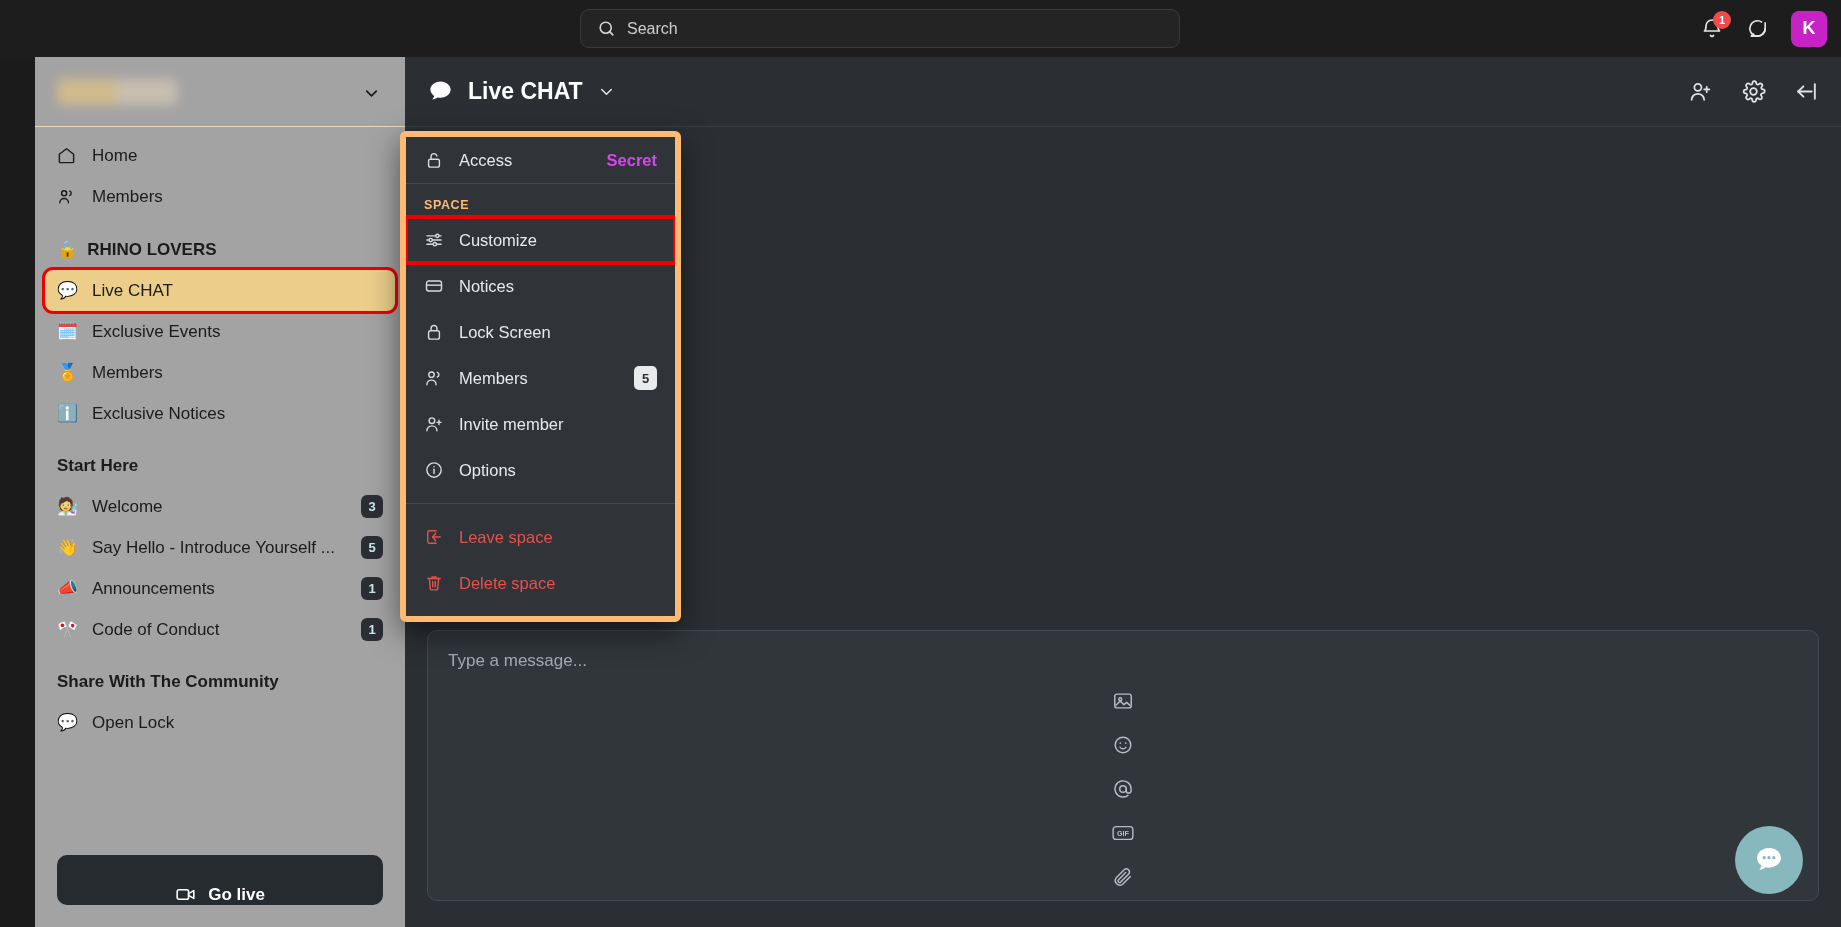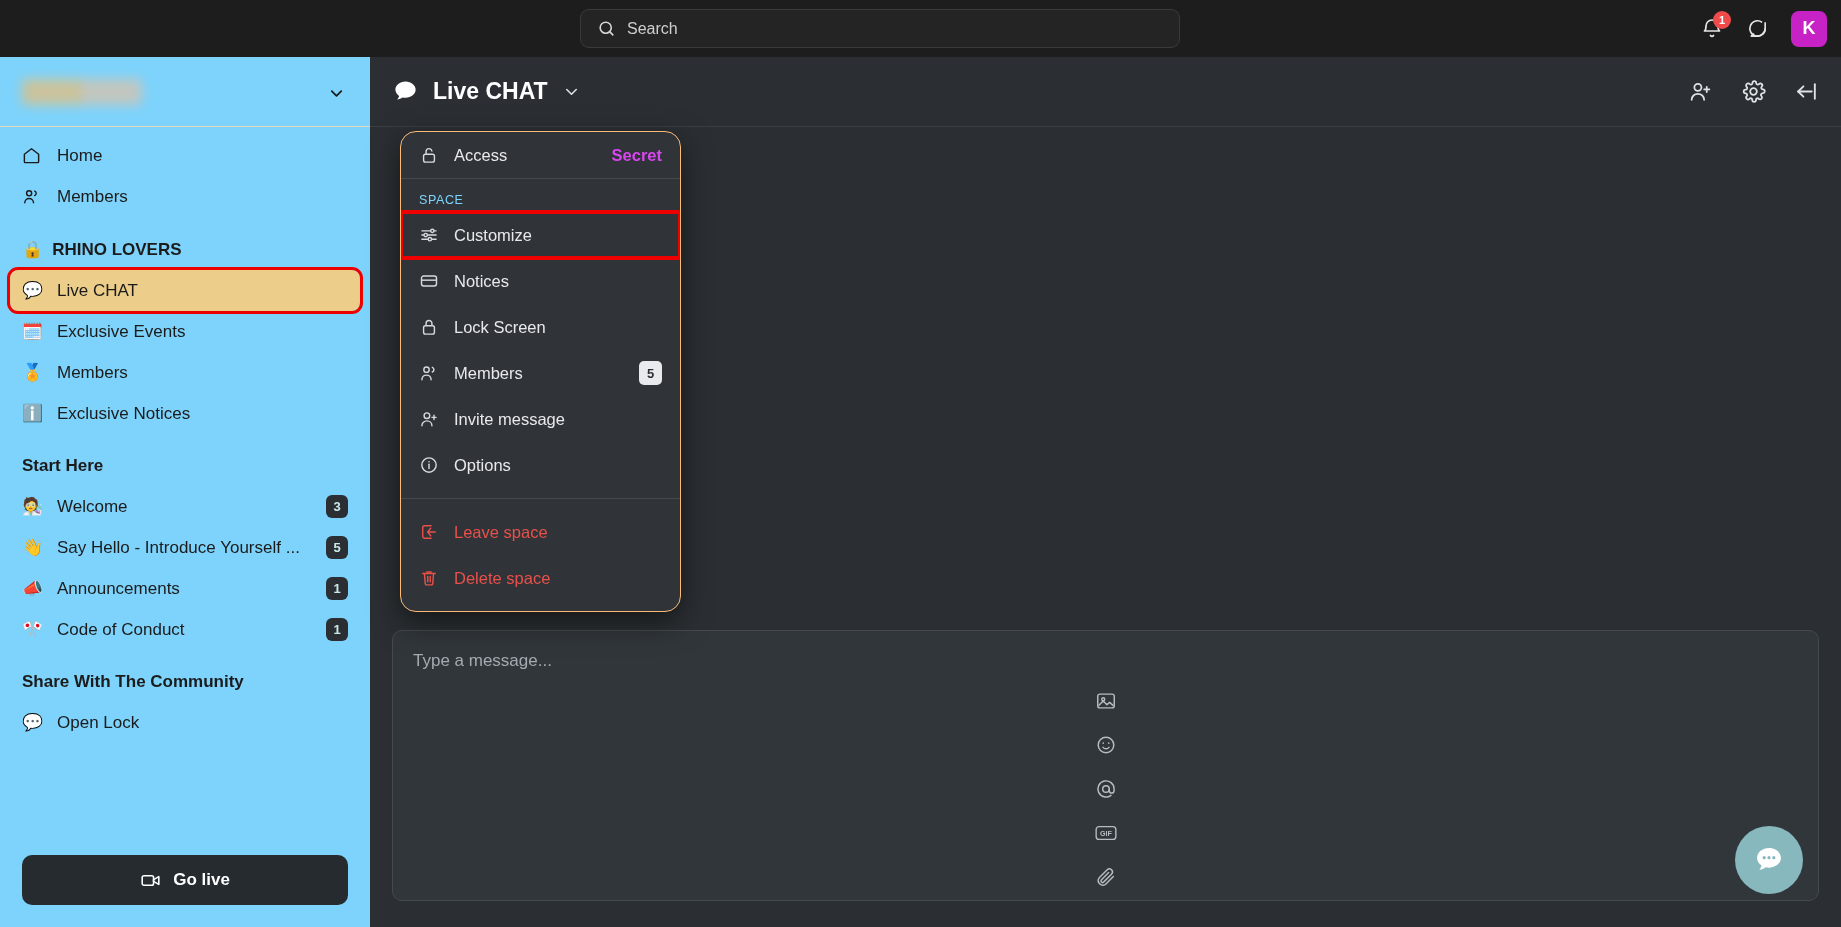--- a/index.html
+++ b/index.html
@@ -33,22 +33,22 @@
     width: 36px; height: 36px; border-radius: 8px; background: #c622c6;
     display: flex; align-items: center; justify-content: center;
     color: #fff; font-size: 18px; font-weight: 700;
   }
 
   
   .body { flex: 1; display: flex; min-height: 0; }
 
   
   .sidebar {
-    width: 370px; flex: 0 0 370px; background: #7dd3fc;
-    display: flex; flex-direction: column; position: relative;
+    width: 370px; flex: 0 0 370px; background: #a3a3a3;
+    display: flex; flex-direction: column; position: relative; margin-left: 35px;
   }
   .ws-head {
     height: 70px; flex: 0 0 70px; display: flex; align-items: center;
     padding: 0 20px 0 22px; border-bottom: 1px solid #e6d8b9; position: relative;
   }
   .ws-blur {
     width: 120px; height: 26px; border-radius: 5px;
     background: linear-gradient(90deg,#d9c08a 0 60px,#cfc4b4 60px 120px);
     filter: blur(6px); opacity: .85;
   }
@@ -70,21 +70,21 @@
   .sec-title.with-lock { display: flex; align-items: center; gap: 9px; }
   .badge {
     background: #2b2f33; color: #c9e9e8; font-size: 13px; font-weight: 700;
     border-radius: 6px; min-width: 22px; height: 23px; padding: 0 6px;
     display: flex; align-items: center; justify-content: center;
   }
   .golive-wrap { flex: 0 0 auto; padding: 12px 22px 22px; }
   .golive {
     width: 100%; height: 50px; background: #262b30; border: none; border-radius: 10px;
     color: #fff; font-size: 17px; font-weight: 700; cursor: pointer;
-    display: flex; align-items: center; justify-content: center; gap: 12px;
+    display: flex; align-items: flex-end; justify-content: center; gap: 12px;
   }
 
   
   .main { flex: 1; background: #2b2f33; display: flex; flex-direction: column; min-width: 0; position: relative; }
   .main-head {
     height: 70px; flex: 0 0 70px; display: flex; align-items: center;
     padding: 0 22px; border-bottom: 1px solid #3a3f44; position: relative;
   }
   .main-title { display: flex; align-items: center; gap: 14px; }
   .main-title .t { color: #fff; font-size: 23px; font-weight: 700; }
@@ -94,34 +94,34 @@
   .composer {
     background: #31363b; border: 1px solid #444a50; border-radius: 10px;
     padding: 20px 20px 12px; min-height: 95px;
   }
   .composer .ph { color: #a5aab0; font-size: 17px; }
   .composer .tools { display: flex; align-items: center; gap: 22px; margin-top: 19px; flex-direction: column; }
 
   
   .menu {
     position: absolute; left: 400px; top: 131px; width: 281px;
-    background: #303439; border: 1px solid #fdba74; border-radius: 16px;
+    background: #303439; border: 6px solid #fdba74; border-radius: 6px;
     box-shadow: 0 10px 30px rgba(0,0,0,.5); z-index: 40; overflow: hidden;
   }
   .menu-row {
     display: flex; align-items: center; gap: 15px;
     height: 46px; padding: 0 18px; color: #e7e9eb; font-size: 16.5px;
     position: relative;
   }
   .menu-row .lbl { flex: 1; }
   .menu-row .val { color: #d946ef; font-weight: 700; font-size: 16.5px; }
   .menu-sep { height: 1px; background: #44484d; }
   .menu-group-label {
-    font-size: 12.5px; font-weight: 400; letter-spacing: .6px;
-    color: #7dd3fc; padding: 14px 18px 5px;
+    font-size: 12.5px; font-weight: 700; letter-spacing: .6px;
+    color: #fdba74; padding: 14px 18px 5px;
   }
   .menu-row.danger { color: #e8504a; }
   .menu-row.boxed { outline: 4px solid #ee0000; outline-offset: -2px; border-radius: 2px; }
   .menu-badge {
     background: #e9eaec; color: #2b2f33; font-size: 13px; font-weight: 600;
     border-radius: 5px; min-width: 23px; height: 24px; padding: 0 6px;
     display: flex; align-items: center; justify-content: center;
   }
   .menu-pad-b { height: 10px; }
 
@@ -420,21 +420,21 @@
     </div>
 
     <div class="menu-row">
       <span>
         <svg width="20" height="20" viewBox="0 0 24 24" fill="none" stroke="#d7dade" stroke-width="1.7" stroke-linecap="round">
             <circle cx="9.5" cy="8" r="3.4"></circle>
             <path d="M3.5 20c0-3.4 2.7-5.8 6-5.8s6 2.4 6 5.8"></path>
             <path d="M18 7.5v5M15.5 10h5"></path>
           </svg>
       </span>
-      <span class="lbl">Invite message</span>
+      <span class="lbl">Invite member</span>
     </div>
 
     <div class="menu-row">
       <span>
         <svg width="20" height="20" viewBox="0 0 24 24" fill="none" stroke="#d7dade" stroke-width="1.7" stroke-linecap="round">
             <circle cx="12" cy="12" r="8.6"></circle>
             <path d="M12 11v5.2"></path>
             <circle cx="12" cy="8.2" r=".9" fill="#d7dade" stroke="none"></circle>
           </svg>
       </span>

